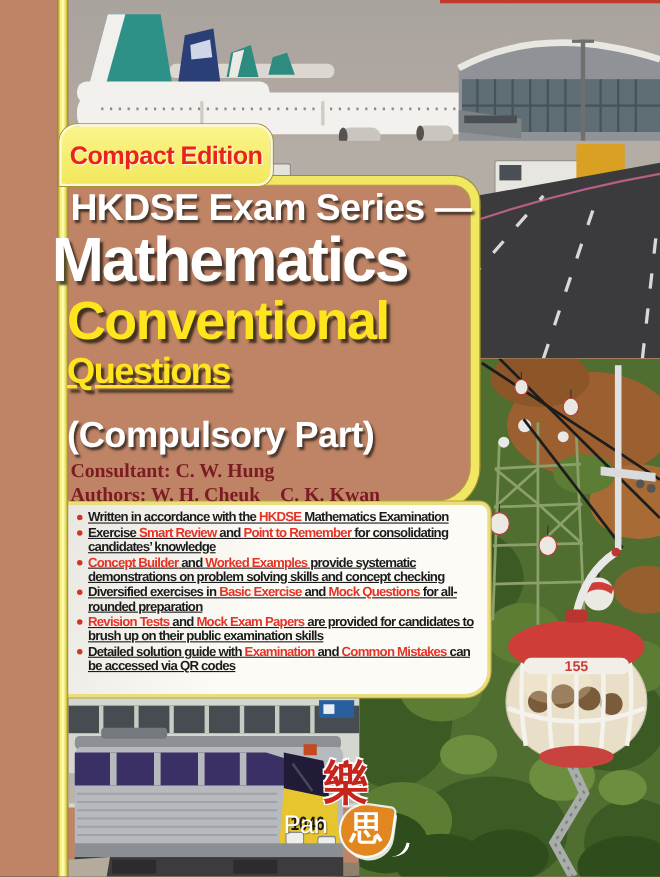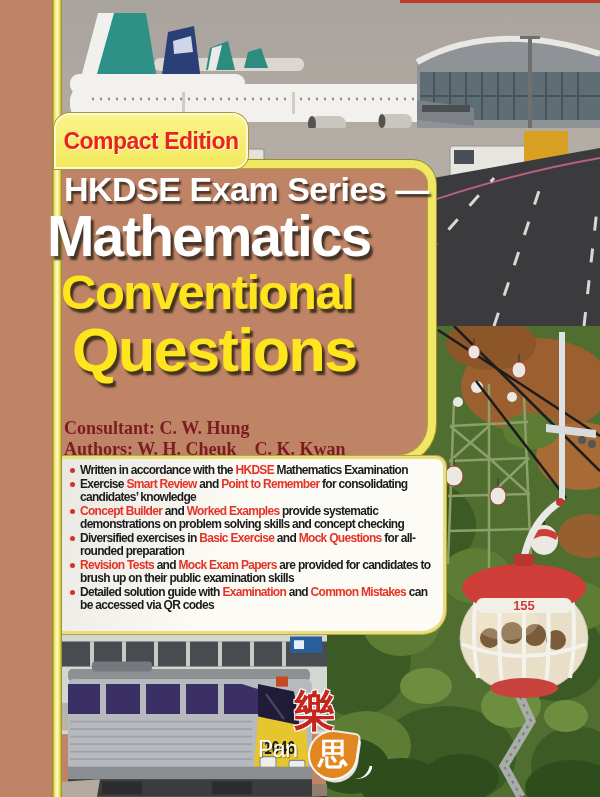--- a/index.html
+++ b/index.html
@@ -27,38 +27,38 @@
   #badge span{color:#e8251c;font-weight:bold;font-size:23px;letter-spacing:-.5px;
     text-shadow:1px 1px 0 #fffbe0;}
   
   .ttl{position:absolute;z-index:8;font-weight:bold;white-space:pre;line-height:1;}
   #t-series{left:64px;top:172px;font-size:34px;color:#fff;letter-spacing:-.5px;
     text-shadow:2px 3px 2px rgba(40,32,25,.8);}
   #t-subject{left:47px;top:208px;font-size:57px;color:#fff;letter-spacing:-2px;
     text-shadow:3px 4px 2px rgba(40,32,25,.8);}
   #t-conv{left:61px;top:268px;font-size:49px;color:#ffe51d;letter-spacing:-1.5px;
     text-shadow:3px 4px 2px rgba(45,38,20,.85);text-align:center;}
-  #t-ques{left:72px;top:320px;font-size:61px;color:#ffe51d;letter-spacing:-1.5px;
-    text-shadow:3px 4px 2px rgba(45,38,20,.85);}
+  #t-ques{left:61px;top:320px;font-size:33px;color:#ffe51d;letter-spacing:-1.5px;
+    text-shadow:3px 4px 2px rgba(45,38,20,.85);text-decoration:underline;}
   #t-part{left:61px;top:378px;font-size:33px;color:#fff;letter-spacing:-.5px;
     text-shadow:2px 3px 2px rgba(40,32,25,.8);}
   .credit{position:absolute;z-index:8;font-family:"Liberation Serif",serif;font-weight:bold;
     color:#7b1c22;font-size:18px;white-space:pre;line-height:1;}
   #t-consultant{left:64px;top:419px;}
   #t-authors{left:64px;top:440px;}
   
   #feature-box{position:absolute;left:58px;top:456px;width:388px;height:178px;z-index:5;
     background:linear-gradient(110deg,rgba(190,185,175,.30),rgba(255,255,255,0) 45%),#fcfbf6;
     border:3px solid #e9dd7e;border-radius:4px 10px 24px 4px;
     box-shadow:0 0 0 1px #b6a53e;box-sizing:border-box;padding:5px 8px 2px 8px;}
   .feat{position:relative;padding-left:11px;margin-bottom:1px;}
   .feat .dot{position:absolute;left:1px;top:4px;width:5px;height:5px;border-radius:50%;
     background:#d23322;}
   .ftxt{font-size:12px;font-weight:bold;letter-spacing:-.7px;line-height:13px;
-    color:#1b1b1b;display:block;}
+    color:#1b1b1b;display:block;text-decoration:underline;}
   .ftxt .hl{color:#e63326;}
   .ftxt .nm{color:#1b1b1b;}
   
   #logo{position:absolute;left:252px;top:692px;width:124px;height:100px;z-index:9;}
   #logo .blob{position:absolute;left:58px;top:40px;width:46px;height:46px;background:#e2861f;
     border-radius:50% 8% 50% 50%;transform:rotate(8deg);
     box-shadow:0 0 0 2px rgba(255,255,255,.85), 3px 4px 0 rgba(255,255,255,.85);}
   #logo .char1{position:absolute;left:42px;top:-2px;font-size:42px;line-height:1;color:#c6251d;
     font-weight:bold;text-shadow:-1px -1px 0 #fff,1px -1px 0 #fff,-1px 1px 0 #fff,1px 1px 0 #fff;}
   #logo .char2{position:absolute;left:66px;top:47px;font-size:30px;line-height:1;color:#fff;
@@ -338,20 +338,21 @@
   <div id="title-panel"></div>
 
   <div id="badge">
     <span>Compact Edition</span>
   </div>
 
   <div class="ttl" id="t-series">HKDSE Exam Series —</div>
   <div class="ttl" id="t-subject">Mathematics</div>
   <div class="ttl" id="t-conv">Conventional</div>
   <div class="ttl" id="t-ques">Questions</div>
+  <div class="ttl" id="t-part">(Compulsory Part)</div>
   <div class="credit" id="t-consultant">Consultant: C. W. Hung</div>
   <div class="credit" id="t-authors">Authors: W. H. Cheuk    C. K. Kwan</div>
 
   <div id="feature-box">
       <div class="feat">
         <span class="dot"></span>
         <span class="ftxt"><span class="nm">Written in accordance with the </span><span class="hl">HKDSE</span><span class="nm"> Mathematics Examination</span></span>
       </div>
       <div class="feat">
         <span class="dot"></span>

